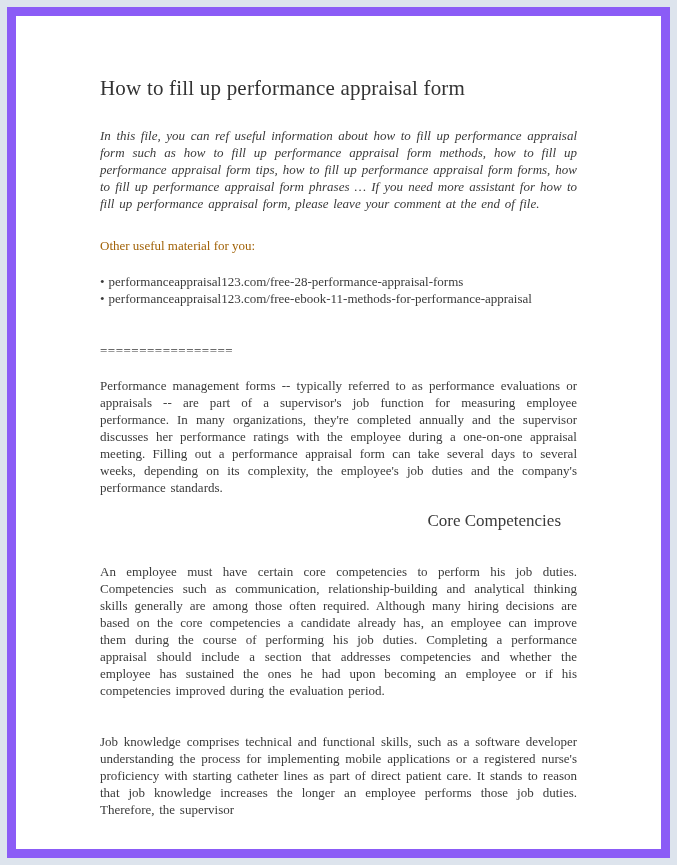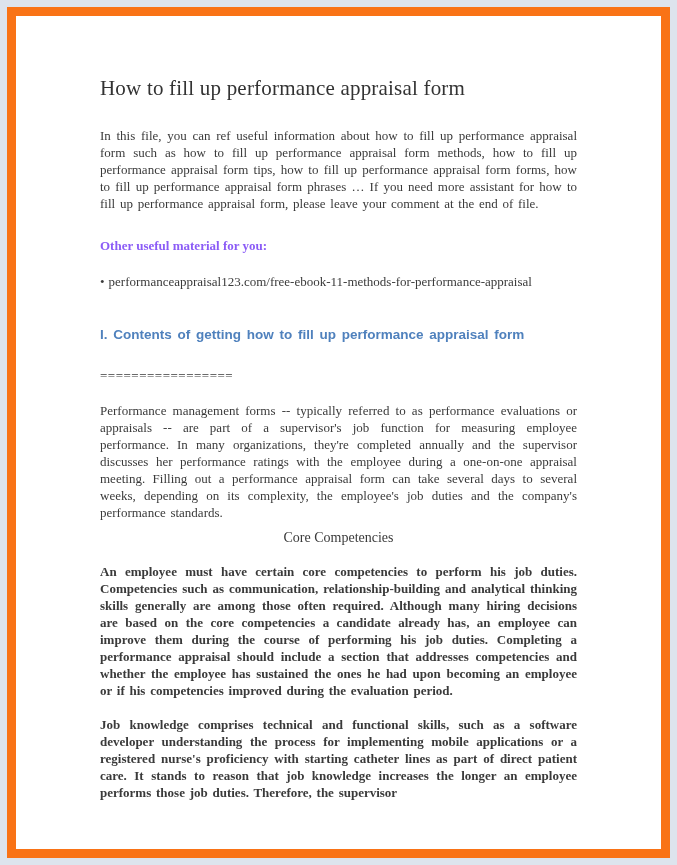--- a/index.html
+++ b/index.html
@@ -9,21 +9,21 @@
     height: 865px;
     background: #dde4ed;
     overflow: hidden;
   }
   .frame {
     position: absolute;
     top: 7px;
     left: 7px;
     right: 7px;
     bottom: 7px;
-    border: 9px solid #f97316;
+    border: 9px solid #8b5cf6;
     background: #ffffff;
     box-sizing: border-box;
     overflow: hidden;
   }
   .content {
     padding: 60px 84px 0 84px;
     font-family: "Liberation Serif", serif;
     color: #3a3a3a;
   }
   h1.doc-title {
@@ -35,26 +35,27 @@
   }
   .body-text {
     font-size: 13px;
     line-height: 17px;
     text-align: justify;
     margin: 0;
     word-spacing: 1.5px;
   }
   .intro {
     margin-bottom: 26px;
+    font-style: italic;
   }
   .bold-head {
     font-size: 13px;
-    font-weight: 700;
+    font-weight: 400;
     margin: 0 0 20px 0;
-    color: #8b5cf6;
+    color: #a16207;
   }
   ul.links {
     list-style: none;
     margin: 0 0 36px 0;
     padding: 0;
     font-size: 13px;
     line-height: 16.5px;
   }
   ul.links li {
     margin: 0;
@@ -71,49 +72,50 @@
     margin: 12px 0 26px 0;
     word-spacing: 2px;
   }
   .divider {
     font-size: 13px;
     margin: 0 0 18px 0;
     letter-spacing: 0.5px;
     color: #3a3a3a;
   }
   .subhead {
-    font-size: 14px;
+    font-size: 17px;
     line-height: 17px;
-    margin: 8px;
-    text-align: center;
+    margin: 16px;
+    text-align: right;
   }
   .block-gap {
-    margin-top: 17px;
-    font-weight: bold;
+    margin-top: 34px;
   }
 </style>
 </head>
 <body>
 
 <div class="frame">
   <div class="content">
 
     <h1 class="doc-title">How to fill up performance appraisal form</h1>
 
     <p class="body-text intro">In this file,  you can ref useful  information  about how to fill  up performance  appraisal form  such as how to fill up performance  appraisal form methods,  how to fill up performance  appraisal form tips, how to fill up performance  appraisal  form forms,  how to fill  up performance  appraisal  form phrases … If you need more  assistant  for how to fill  up performance  appraisal  form, please  leave your comment  at the end of file.</p>
 
     <p class="bold-head">Other useful  material  for you:</p>
 
     <ul class="links">
       <li>
+        <span class="bullet">•</span><span>performanceappraisal123.com/free-28-performance-appraisal-forms</span>
+      </li>
+      <li>
         <span class="bullet">•</span><span>performanceappraisal123.com/free-ebook-11-methods-for-performance-appraisal</span>
       </li>
     </ul>
 
-    <h2 class="section-head">I. Contents of getting how to fill up performance appraisal form</h2>
 
     <p class="divider">=================</p>
 
     <p class="body-text">Performance  management  forms  -- typically  referred  to as performance  evaluations  or appraisals -- are part of a supervisor's  job function  for measuring  employee  performance.  In many organizations,  they're  completed  annually  and the supervisor  discusses  her performance  ratings with the employee  during  a one-on-one  appraisal  meeting.  Filling  out a performance  appraisal form can take several days to several weeks, depending  on its complexity,  the employee's  job duties  and the company's  performance  standards.</p>
     <p class="subhead">Core Competencies</p>
 
     <p class="body-text block-gap">An employee  must  have certain core competencies  to perform his job duties. Competencies  such as communication,  relationship-building  and analytical  thinking  skills  generally  are among  those often  required.  Although  many  hiring  decisions  are based on the core competencies  a candidate already  has, an employee  can improve  them during  the course of performing  his job duties. Completing  a performance  appraisal  should  include  a section  that addresses  competencies  and whether  the employee  has sustained  the ones he had upon becoming  an employee  or if his competencies  improved  during  the evaluation  period.</p>
 
     <p class="body-text block-gap">Job knowledge  comprises  technical  and functional  skills,  such as a software  developer understanding  the process for implementing  mobile  applications  or a registered  nurse's proficiency  with starting  catheter  lines  as part of direct patient  care. It stands to reason that job knowledge  increases  the longer  an employee  performs  those job duties.  Therefore,  the supervisor</p>
 

